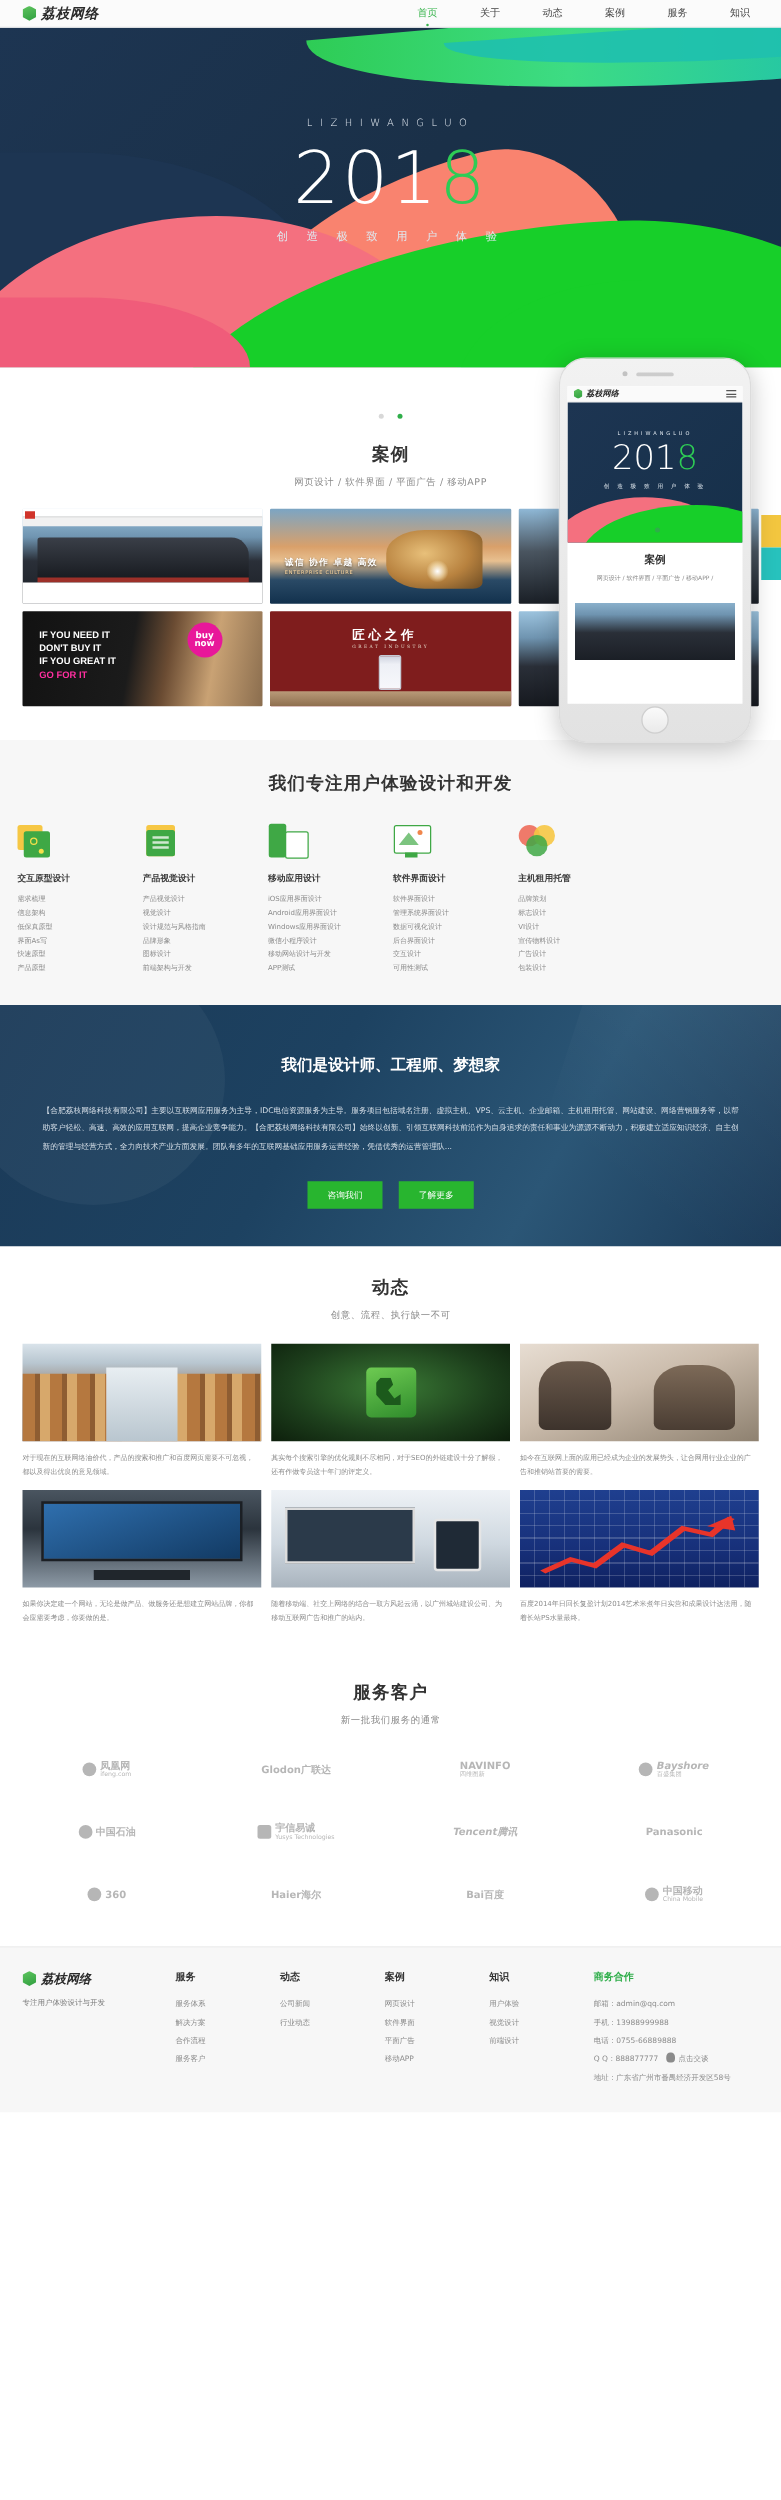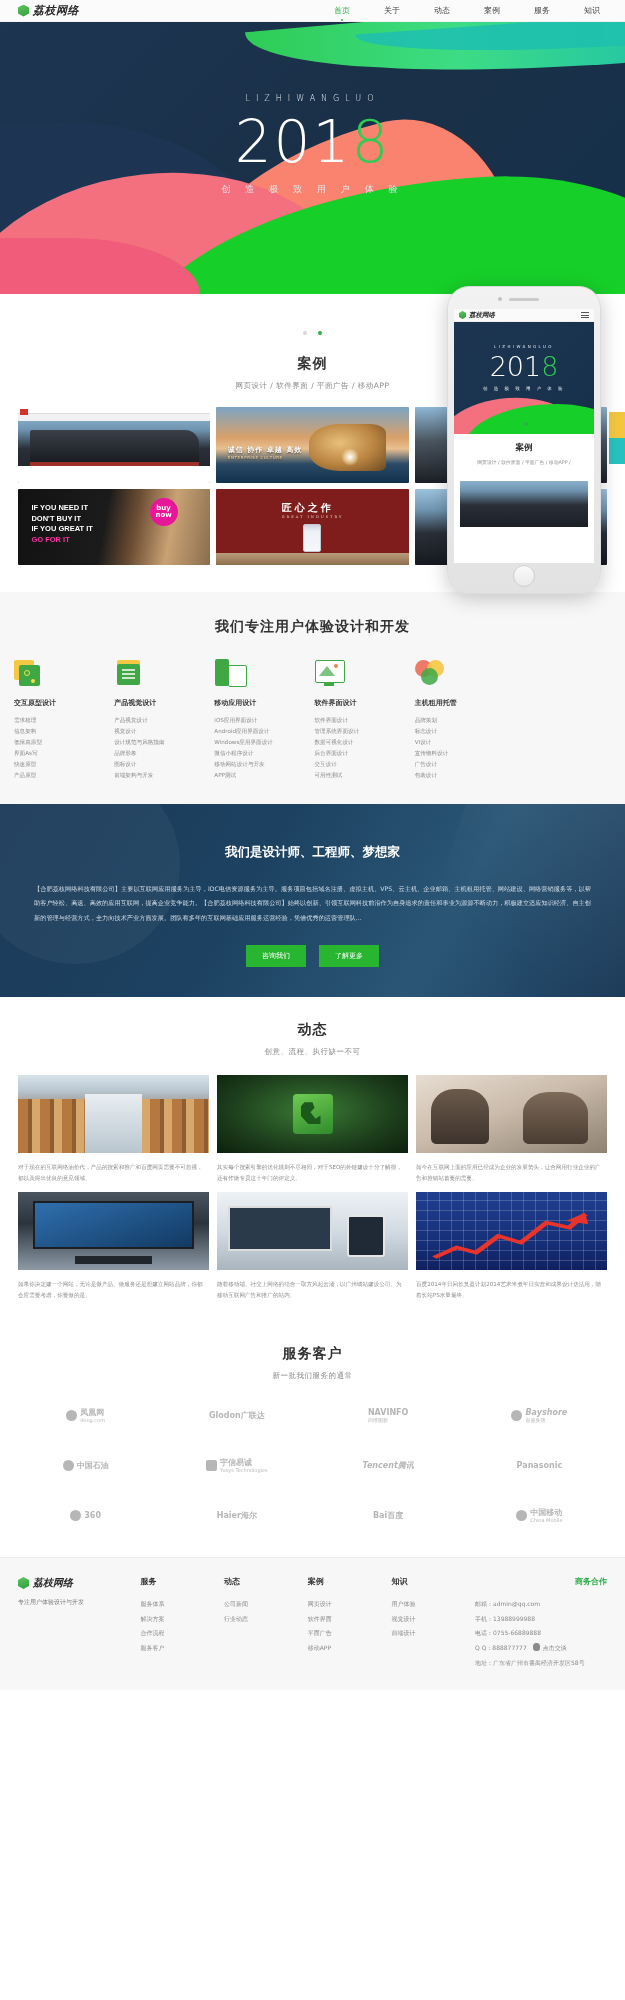--- a/index.html
+++ b/index.html
@@ -400,21 +400,21 @@
 
   
   .footer { background:#f7f7f7; border-top:1px solid #ededed; padding: 18px 18px 20px; }
   .foot-grid {
     display:grid; grid-template-columns: 1.5fr 1fr 1fr 1fr 1fr 1.7fr; gap:6px;
   }
   .foot-logo { display:flex; align-items:center; gap:4px; }
   .foot-logo-txt { font-size:10px;font-weight:bold;font-style:italic;color:#2b2b2b;}
   .foot-slogan { font-size:6px; color:#7a7a7a; margin-top:8px; }
   .foot-col h4 { font-size:8px; color:#333; font-weight:bold; margin-bottom:10px;}
-  .foot-col h4.accent { color:#2fae4a;text-align:right; }
+  .foot-col h4.accent { color:#2fae4a; }
   .foot-col li { list-style:none; font-size:6px; color:#8b8b8b; line-height:2.45;}
   .foot-col li .qq-ico {
     display:inline-block; width:7px;height:8px; background:#8b8b8b; margin:0 3px -1px 6px;
     border-radius:45% 45% 40% 40%;
   }
 </style>
 </head>
 <body>
 
 <div class="header">

